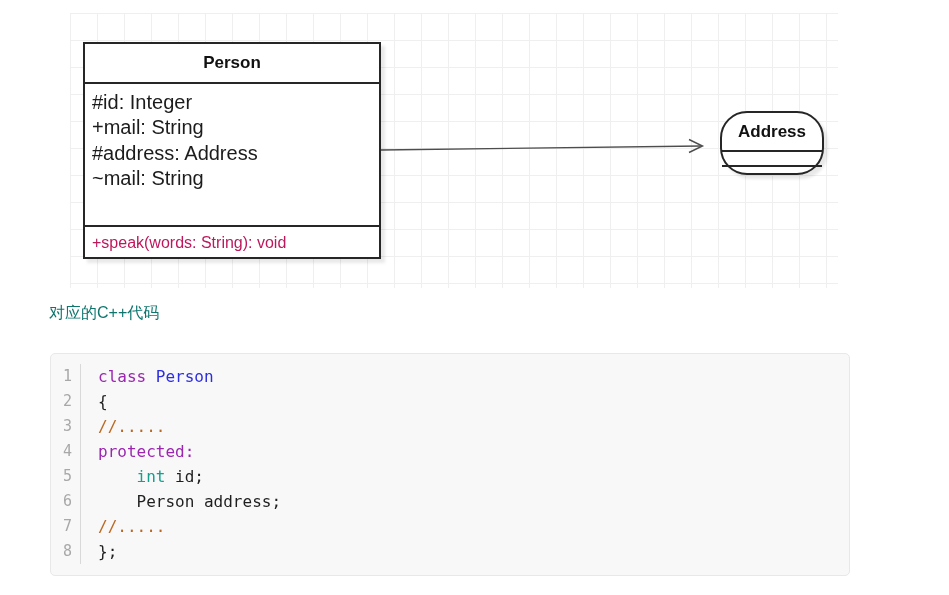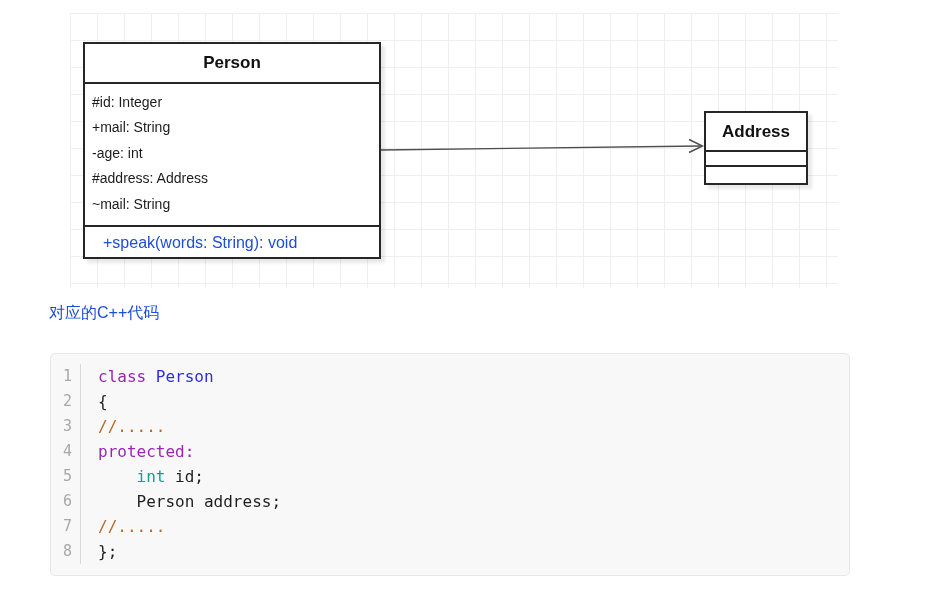--- a/index.html
+++ b/index.html
@@ -23,37 +23,37 @@
     box-shadow:4px 4px 3px rgba(0,0,0,0.09);
   }
   .uml-person { left:13px; top:29px; width:298px; height:217px; }
   .uml-title {
     font-weight:bold; font-size:17px; color:#111;
     text-align:center; border-bottom:2px solid var(--box-border);
   }
   .uml-person .uml-title { height:40px; line-height:38px; }
   .uml-attrs {
     height:143px; border-bottom:2px solid var(--box-border);
-    padding:6px 6px 0 7px; font-size:14px; color:#1c1c1c;
+    padding:6px 6px 0 7px; font-size:20px; color:#1c1c1c;
   }
   .attr-line { line-height:25.4px; white-space:nowrap; }
-  .uml-methods { padding-left:18px; font-size:16px; color:#1d4ed8; }
+  .uml-methods { padding-left:7px; font-size:16px; color:#be185d; }
   .method-line { line-height:31px; white-space:nowrap; }
 
-  .uml-address { left:634px; top:98px; width:104px; height:74px; }
+  .uml-address { left:650px; top:98px; width:104px; height:64px;border-radius:27px; }
   .uml-address .uml-title { height:39px; line-height:37px; }
   .uml-empty-row-1 { height:15px; border-bottom:2px solid var(--box-border); }
   .uml-empty-row-2 { height:13px; }
 
   .arrow-svg { position:absolute; left:0; top:0; pointer-events:none; }
 
   
   .section-label {
     position:absolute; left:49px; top:303px;
-    font-size:16px; color:#1d4ed8; line-height:20px;
+    font-size:16px; color:#0f766e; line-height:20px;
   }
 
   
   .code-block {
     position:absolute; left:50px; top:353px; width:800px; height:223px;
     background:var(--code-bg); border:1px solid var(--code-border);
     border-radius:5px; padding:10px 0 12px 0; overflow:hidden;
     font-family:"DejaVu Sans Mono", monospace; font-size:16px;
   }
   .code-row { display:flex; line-height:25px; }
@@ -79,21 +79,20 @@
     <svg class="arrow-svg" width="768" height="275" viewBox="0 0 768 275">
       <path d="M311 137 L631 133" stroke="#4d4d4d" stroke-width="1.4" fill="none"></path>
       <path d="M619 126.5 L632.5 133 L619 139.5" stroke="#4d4d4d" stroke-width="1.4" fill="none"></path>
     </svg>
 
     <div class="uml-class uml-person">
       <div class="uml-title">Person</div>
       <div class="uml-attrs">
           <div class="attr-line">#id: Integer</div>
           <div class="attr-line">+mail: String</div>
-          <div class="attr-line">-age: int</div>
           <div class="attr-line">#address: Address</div>
           <div class="attr-line">~mail: String</div>
         </div>
       <div class="uml-methods">
         <div class="method-line">+speak(words: String): void</div>
       </div>
     </div>
 
     <div class="uml-class uml-address">
       <div class="uml-title">Address</div>

